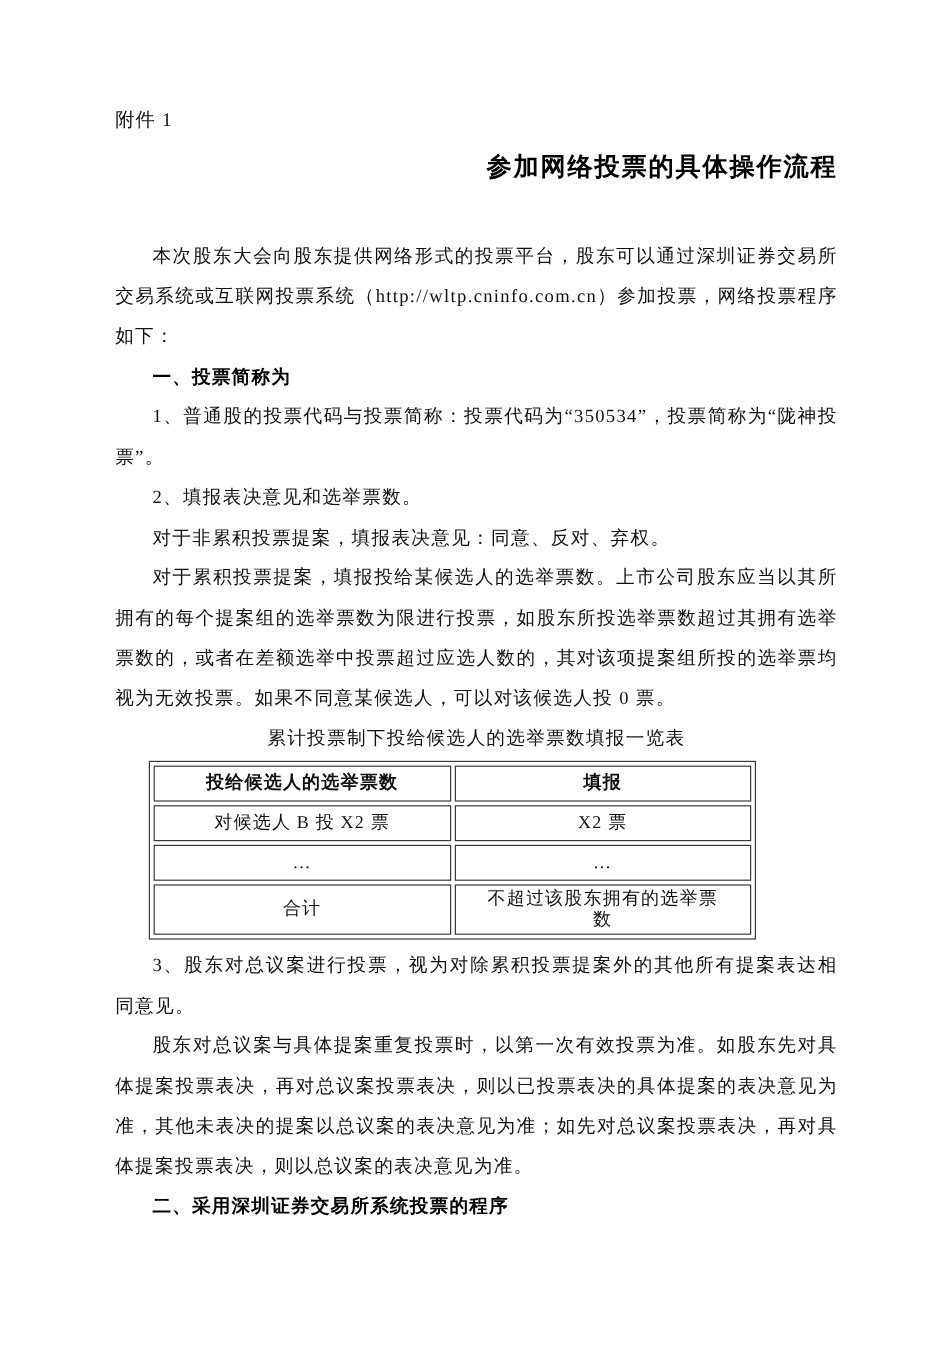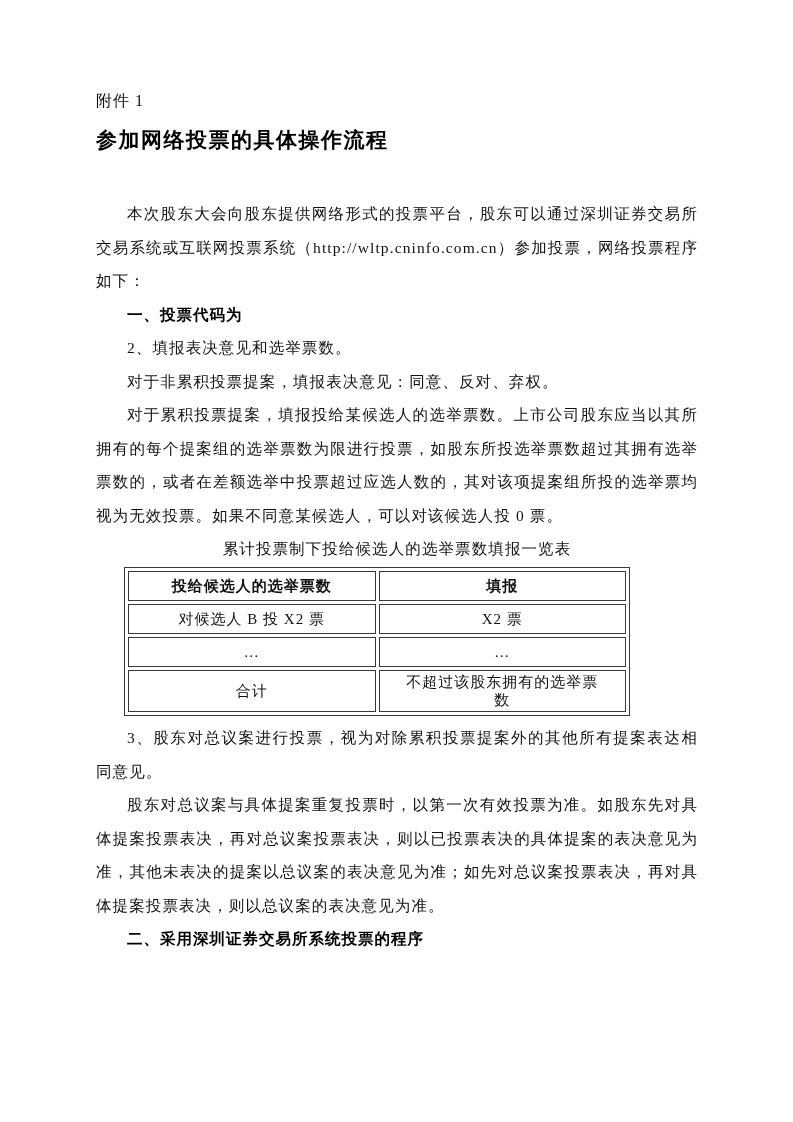--- a/index.html
+++ b/index.html
@@ -19,21 +19,21 @@
     top: 89px;
     width: 602px;
   }
   .attachment-label {
     font-size: 16px;
     line-height: 24px;
     letter-spacing: 1px;
   }
   .doc-title {
     margin-top: 12px;
-    text-align: left;
+    text-align: right;
     font-family: "Liberation Sans", "DejaVu Sans", sans-serif;
     font-weight: bold;
     font-size: 21px;
     line-height: 30px;
     letter-spacing: 1.5px;
     color: #000000;
   }
   .body-flow {
     margin-top: 42px;
     font-size: 15.5px;
@@ -88,22 +88,23 @@
   <div class="content">
 
     <div class="attachment-label">附件 1</div>
 
     <div class="doc-title">参加网络投票的具体操作流程</div>
 
     <div class="body-flow">
 
       <p class="para">本次股东大会向股东提供网络形式的投票平台，股东可以通过深圳证券交易所交易系统或互联网投票系统（http://wltp.cninfo.com.cn）参加投票，网络投票程序如下：</p>
 
-      <p class="sec-heading">一、投票代码为</p>
+      <p class="sec-heading">一、投票简称为</p>
 
+      <p class="para">1、普通股的投票代码与投票简称：投票代码为“350534”，投票简称为“陇神投票”。</p>
 
       <p class="para">2、填报表决意见和选举票数。</p>
 
       <p class="para">对于非累积投票提案，填报表决意见：同意、反对、弃权。</p>
 
       <p class="para">对于累积投票提案，填报投给某候选人的选举票数。上市公司股东应当以其所拥有的每个提案组的选举票数为限进行投票，如股东所投选举票数超过其拥有选举票数的，或者在差额选举中投票超过应选人数的，其对该项提案组所投的选举票均视为无效投票。如果不同意某候选人，可以对该候选人投 0 票。</p>
 
       <p class="para table-caption">累计投票制下投给候选人的选举票数填报一览表</p>
 
       <table class="votes-table">

